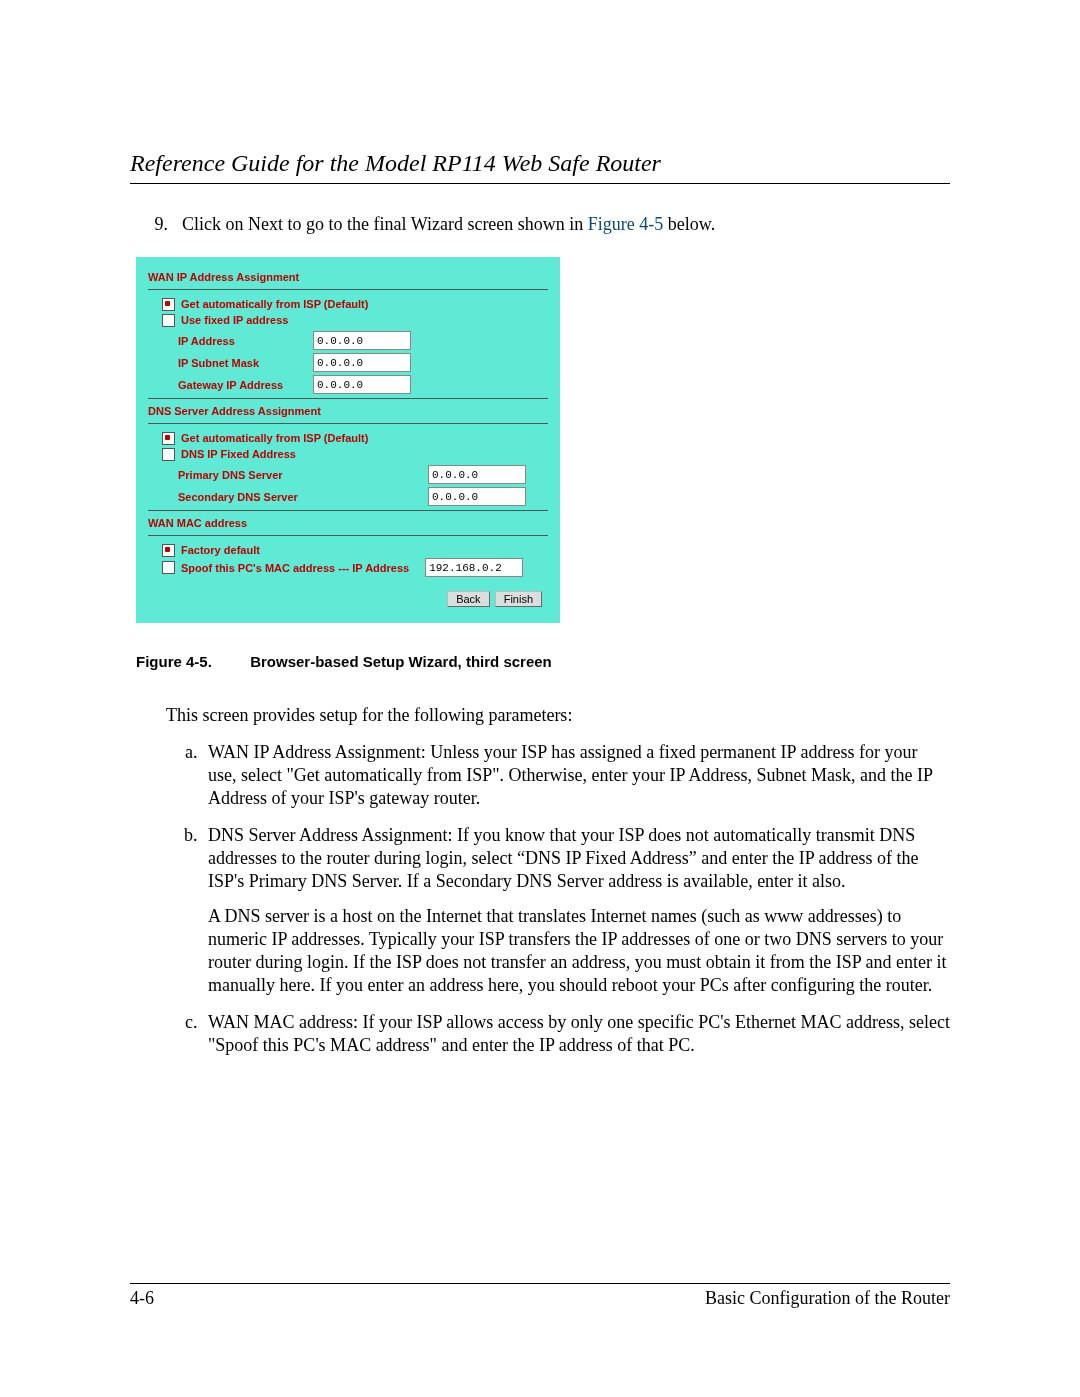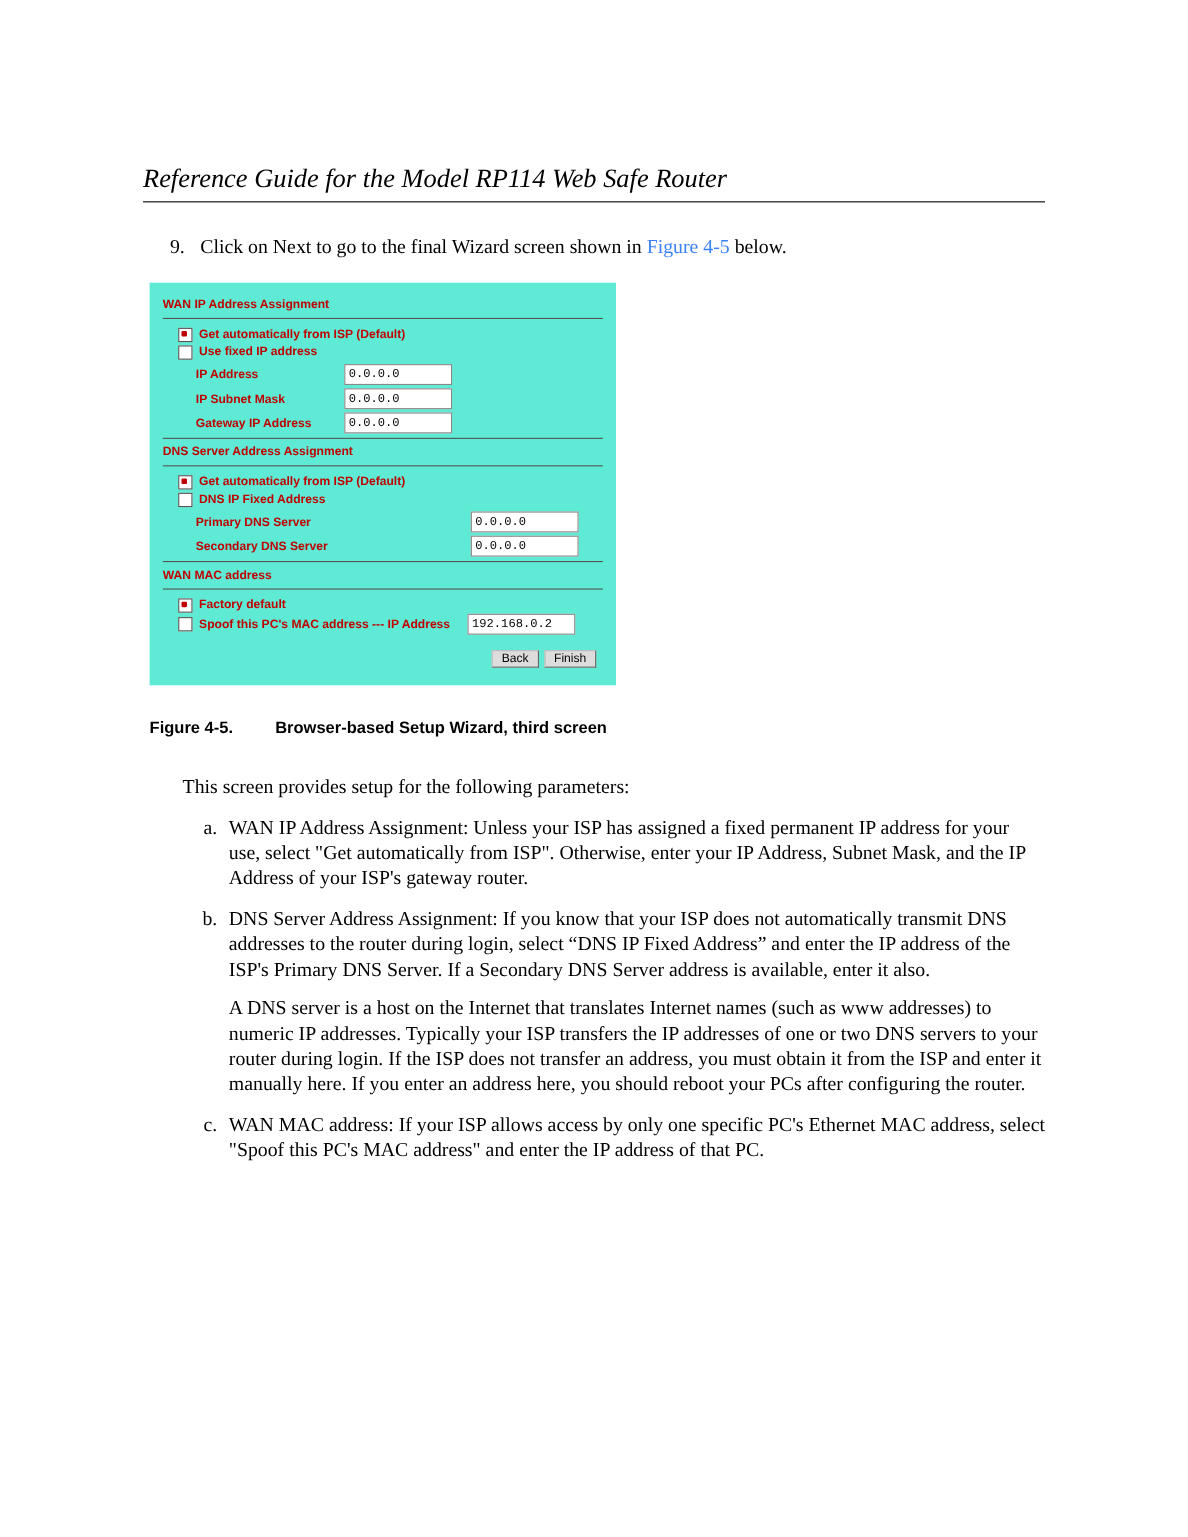--- a/index.html
+++ b/index.html
@@ -28,21 +28,21 @@
     display: flex;
     margin-bottom: 22px;
   }
   .step-num {
     width: 38px;
     flex-shrink: 0;
     text-align: right;
     padding-right: 14px;
   }
   .step-text { flex: 1; }
-  .figref { color: #3b82f6; }
+  .figref { color: #0c4a6e; }
 
   
   .wizard {
     width: 400px;
     background: #5eead4;
     font-family: Arial, Helvetica, sans-serif;
     font-size: 11px;
     color: #000;
     padding: 10px 12px 16px 12px;
     margin: 0 0 30px 6px;
@@ -257,14 +257,18 @@
     </li>
     <li>
       <span>DNS Server Address Assignment: If you know that your ISP does not automatically transmit DNS addresses to the router during login, select “DNS IP Fixed Address” and enter the IP address of the ISP's Primary DNS Server. If a Secondary DNS Server address is available, enter it also.</span>
       <p>A DNS server is a host on the Internet that translates Internet names (such as www addresses) to numeric IP addresses. Typically your ISP transfers the IP addresses of one or two DNS servers to your router during login. If the ISP does not transfer an address, you must obtain it from the ISP and enter it manually here. If you enter an address here, you should reboot your PCs after configuring the router.</p>
     </li>
     <li>
       <span>WAN MAC address: If your ISP allows access by only one specific PC's Ethernet MAC address, select "Spoof this PC's MAC address" and enter the IP address of that PC.</span>
     </li>
   </ol>
 
+  <div class="footer" style="bottom:88px;">
+    <span>4-6</span>
+    <span>Basic Configuration of the Router</span>
+  </div>
 
 </div>
 
 </body></html>

